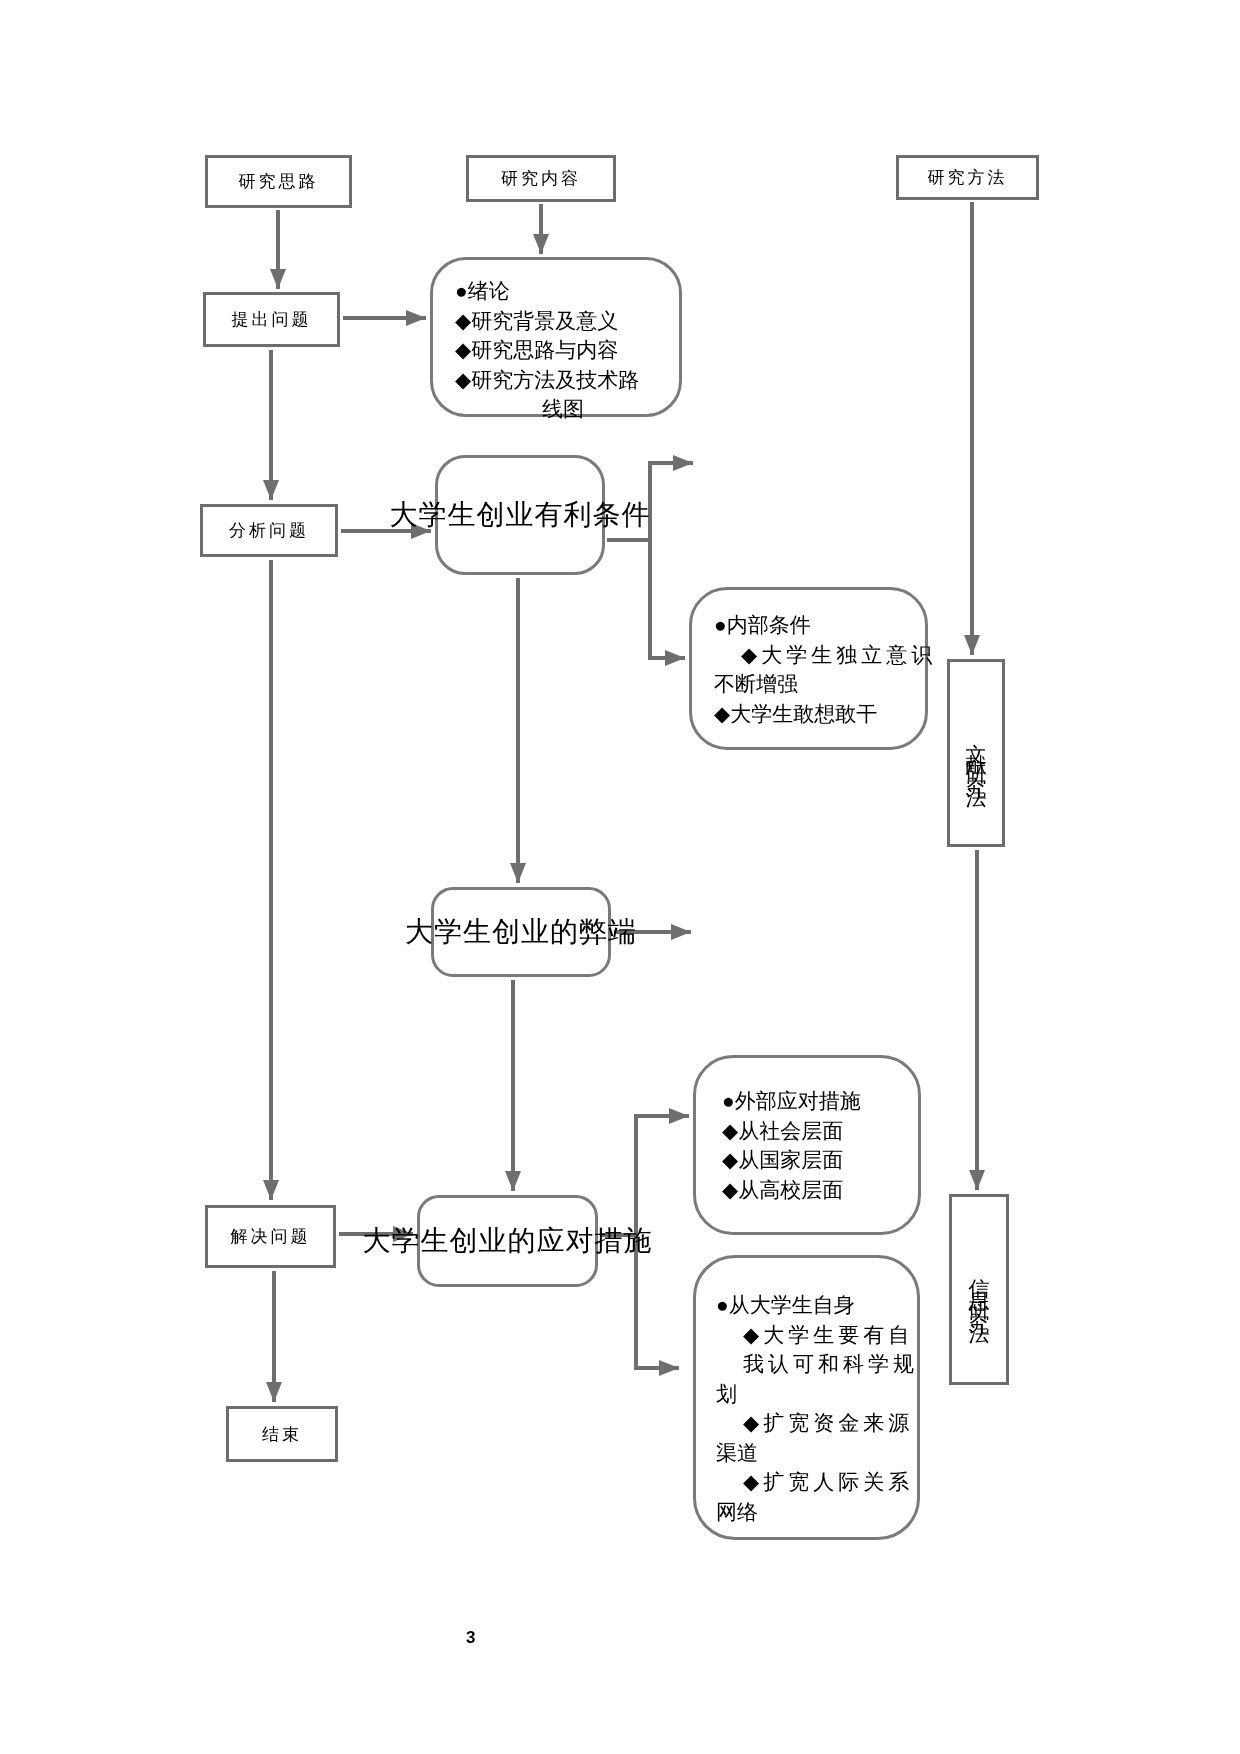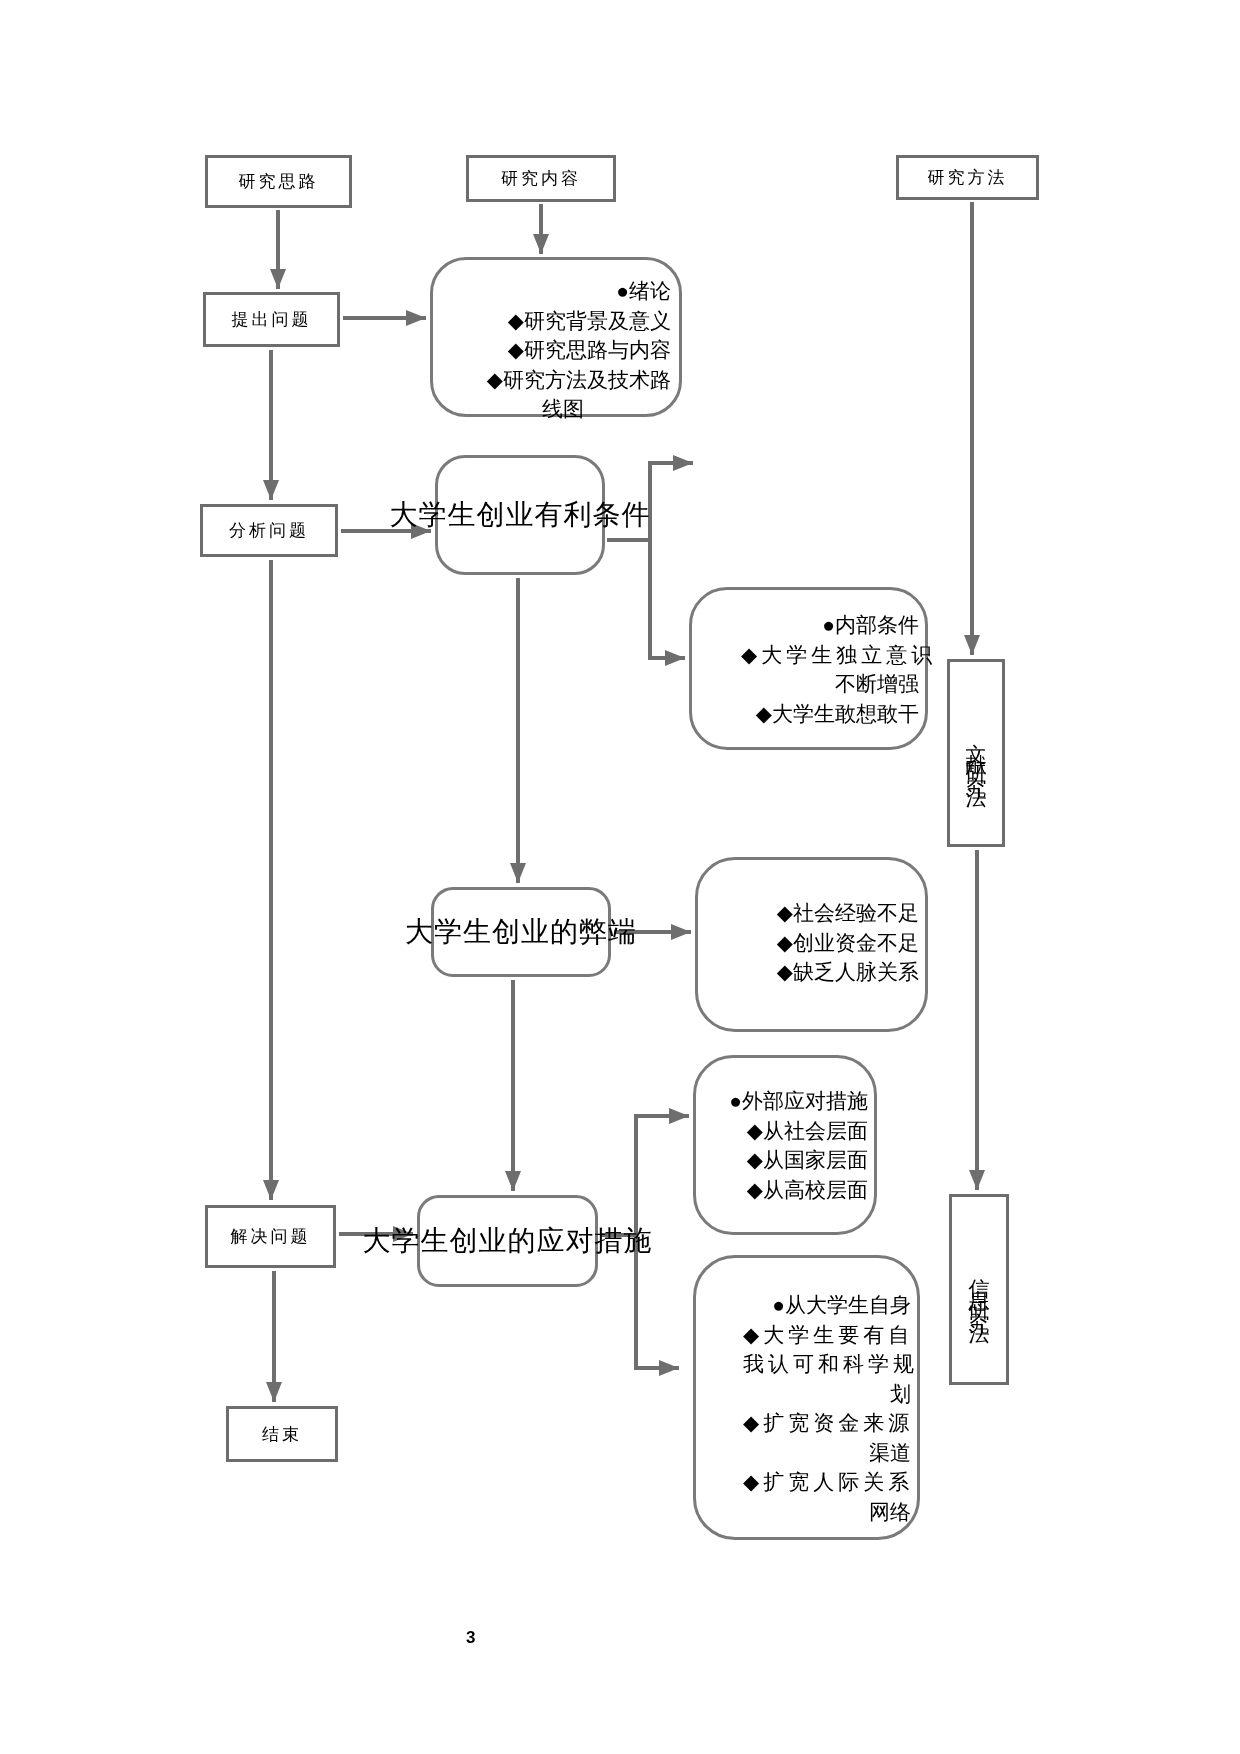--- a/index.html
+++ b/index.html
@@ -7,21 +7,21 @@
         font-family:"Liberation Sans","DejaVu Sans",sans-serif;color:#000;}
   .abs{position:absolute;box-sizing:border-box;}
   
   .rect{border:3px solid #6d6d6d;background:#fff;display:flex;align-items:center;justify-content:center;
         font-size:17px;letter-spacing:3px;}
   
   .round{border:3px solid #7a7a7a;background:#fff;}
   .round.center2{display:flex;flex-direction:row;align-items:center;justify-content:center;
         font-size:28px;line-height:30px;letter-spacing:1px;}
   .bullets{font-size:21px;line-height:29.5px;}
-  .ln{white-space:nowrap;text-align:right;}
+  .ln{white-space:nowrap;}
   .ln.ctr{text-align:center;}
   .ln.sp{letter-spacing:4px;margin-left:27px;}
   
   .vbox{border:3px solid #6d6d6d;background:#fff;display:flex;align-items:center;justify-content:center;
         writing-mode:vertical-rl;text-orientation:upright;font-size:21px;letter-spacing:11px;}
   #connectors{position:absolute;left:0;top:0;width:1240px;height:1754px;}
   .pagenum{font-size:17px;font-weight:bold;font-family:"Liberation Sans","DejaVu Sans",sans-serif;}
 </style>
 </head>
 <body>
@@ -83,32 +83,27 @@
     <div class="ln sp">◆大学生独立意识</div>
     <div class="ln">不断增强</div>
     <div class="ln">◆大学生敢想敢干</div>
   </div>
 
   <div class="abs round center2" style="left:431px;top:887px;width:180px;height:90px;border-radius:22px;">
     <div class="ln">大学生创业的</div>
     <div class="ln">弊端</div>
   </div>
 
-  <div class="abs round bullets" style="left:695px;top:857px;width:233px;height:175px;border-radius:40px;padding:38px 6px 0 26px;">
-    <div class="ln">◆社会经验不足</div>
-    <div class="ln">◆创业资金不足</div>
-    <div class="ln">◆缺乏人脉关系</div>
-  </div>
 
   <div class="abs round center2" style="left:417px;top:1195px;width:181px;height:92px;border-radius:22px;">
     <div class="ln">大学生创业的</div>
     <div class="ln">应对措施</div>
   </div>
 
-  <div class="abs round bullets" style="left:693px;top:1055px;width:184px;height:180px;border-radius:40px;padding:28px 6px 0 26px;">
+  <div class="abs round bullets" style="left:693px;top:1055px;width:228px;height:180px;border-radius:40px;padding:28px 6px 0 26px;">
     <div class="ln">●外部应对措施</div>
     <div class="ln">◆从社会层面</div>
     <div class="ln">◆从国家层面</div>
     <div class="ln">◆从高校层面</div>
   </div>
 
   <div class="abs round bullets" style="left:693px;top:1255px;width:227px;height:285px;border-radius:42px;padding:32px 6px 0 20px;">
     <div class="ln">●从大学生自身</div>
     <div class="ln sp">◆大学生要有自</div>
     <div class="ln sp">我认可和科学规</div>

